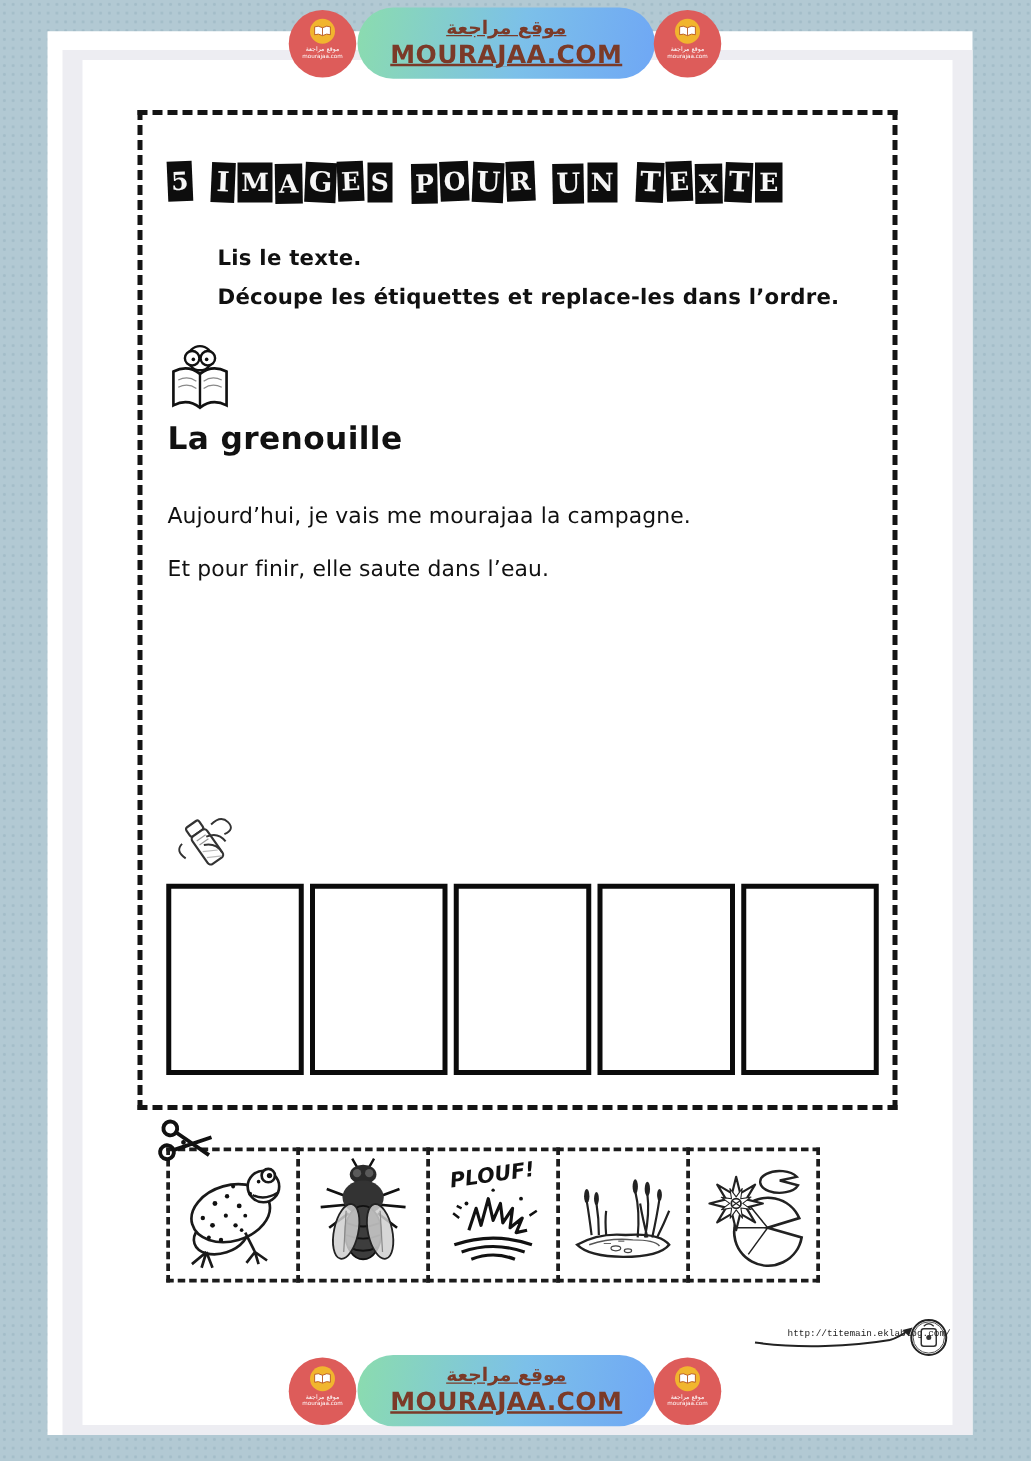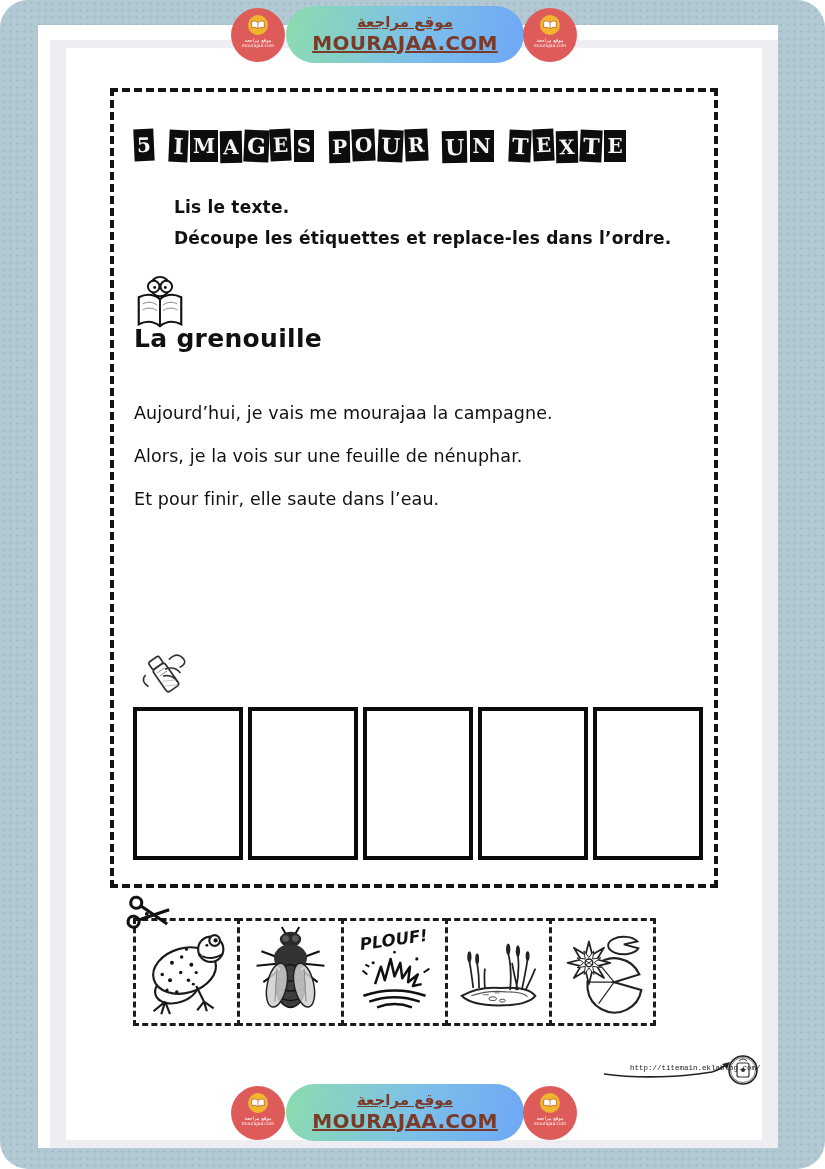--- a/index.html
+++ b/index.html
@@ -1,21 +1,21 @@
 <!DOCTYPE html>
 <html><head>
 <meta charset="utf-8">
 <style>
   html,body{margin:0;padding:0;}
   .screen{
     position:relative;width:825px;height:1169px;overflow:hidden;
     background-color:#b2c9d3;
     background-image:radial-gradient(circle, rgba(125,158,172,.28) 1px, transparent 1.3px);
     background-size:7px 7px;
-    font-family:"DejaVu Sans",sans-serif;color:#111;border-radius:28px;
+    font-family:"DejaVu Sans",sans-serif;color:#111;
   }
   
   .page-outer{position:absolute;left:38px;top:25px;width:740px;height:1123px;background:#fff;}
   .page-mid{position:absolute;left:50px;top:40px;width:728px;height:1108px;background:#ededf2;}
   .page{position:absolute;left:66px;top:48px;width:696px;height:1092px;background:#fff;}
 
   
   .banner{position:absolute;left:0;width:825px;height:62px;z-index:20;}
   .banner.top{top:6px;} .banner.bottom{top:1084px;}
   .pill{position:absolute;left:286px;top:0;width:238px;height:57px;border-radius:30px;
@@ -38,21 +38,21 @@
     font-size:20px;line-height:26px;padding:3px 3px;margin:0 1px;min-width:13px;text-align:center;}
   .tile:nth-child(odd){transform:rotate(-2.5deg) translateY(-1px);}
   .tile:nth-child(3n){transform:rotate(2.5deg);font-size:22px;}
   .tile:nth-child(5n){transform:rotate(-1deg) translateY(1px);}
   .word-gap{display:inline-block;width:13px;}
 
   .instr{position:absolute;left:134px;font-size:17px;font-weight:bold;letter-spacing:.2px;margin-left:40px;}
   .instr1{top:197px;} .instr2{top:228px;}
 
   .read-icon{position:absolute;left:131px;top:274px;width:58px;height:62px;}
-  .story-title{position:absolute;left:134px;top:324px;font-size:25px;font-weight:bold;letter-spacing:.3px;}
+  .story-title{position:absolute;left:134px;top:336px;font-size:25px;font-weight:bold;letter-spacing:.3px;}
 
   .sentences{position:absolute;left:134px;top:404px;width:566px;}
   .sentences p{margin:0 0 25px 0;font-size:17.5px;line-height:18px;letter-spacing:.1px;}
 
   .glue-icon{position:absolute;left:136px;top:648px;width:58px;height:58px;}
 
   .answer-row{position:absolute;left:133px;top:707px;display:flex;gap:5px;}
   .answer-box{width:110px;height:153px;border:4px solid #0b0b0b;box-sizing:border-box;background:#fff;}
 
   .strip{position:absolute;left:133px;top:918px;display:flex;}
@@ -143,21 +143,20 @@
       <path d="M8,24 Q20,18 30,26 Q40,18 52,24 L52,52 Q40,46 30,54 Q20,46 8,52 Z" fill="#fff" stroke="#111" stroke-width="2.2"></path>
       <line x1="30" y1="26" x2="30" y2="54" stroke="#111" stroke-width="2"></line>
       <path d="M12,31 Q20,27 27,32 M12,37 Q20,33 27,38 M33,32 Q40,27 48,31 M33,38 Q40,33 48,37" fill="none" stroke="#8a8a8a" stroke-width="1"></path>
     </svg>
   </div>
 
   <div class="story-title">La grenouille</div>
 
   <div class="sentences">
       <p>Aujourd’hui, je vais me mourajaa la campagne.</p>
-      <p>Alors, je la vois sur une feuille de nénuphar.</p>
       <p>Et pour finir, elle saute dans l’eau.</p>
     </div>
 
   <div class="glue-icon">
     <svg viewBox="0 0 60 60">
       <g transform="rotate(-35 30 30)" fill="#fff" stroke="#333">
         <rect x="24" y="8" width="13" height="9" rx="2" stroke-width="1.8"></rect>
         <rect x="23" y="17" width="15" height="28" rx="3" stroke-width="1.8"></rect>
         <path d="M26,22 h9 M26,26 h9" stroke="#999" stroke-width="1" fill="none"></path>
         <path d="M25,32 l11,6 M25,38 l11,6" stroke="#bbb" stroke-width="1" fill="none"></path>

